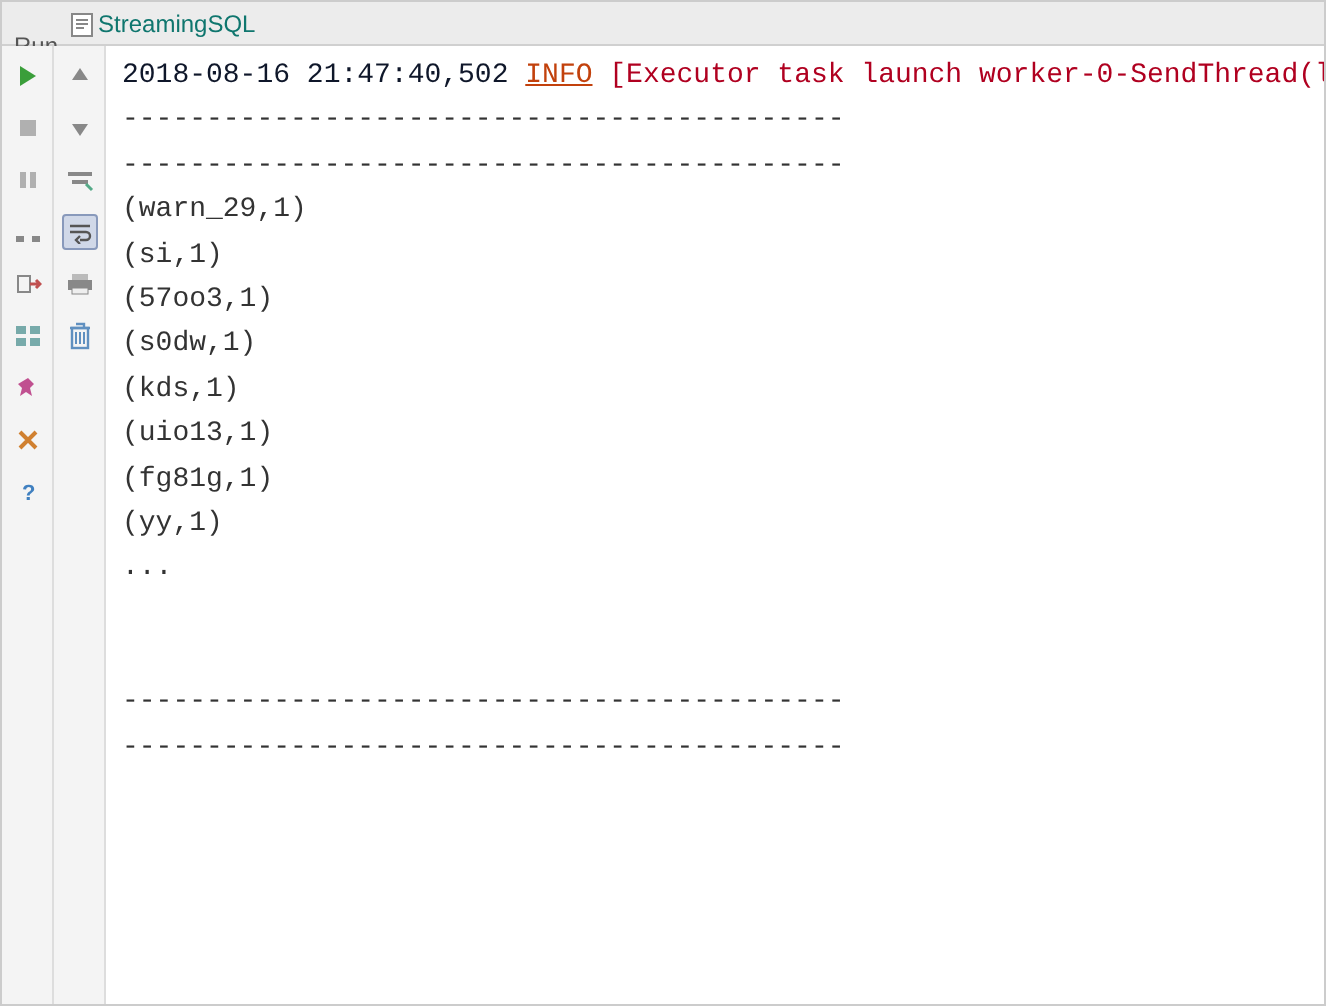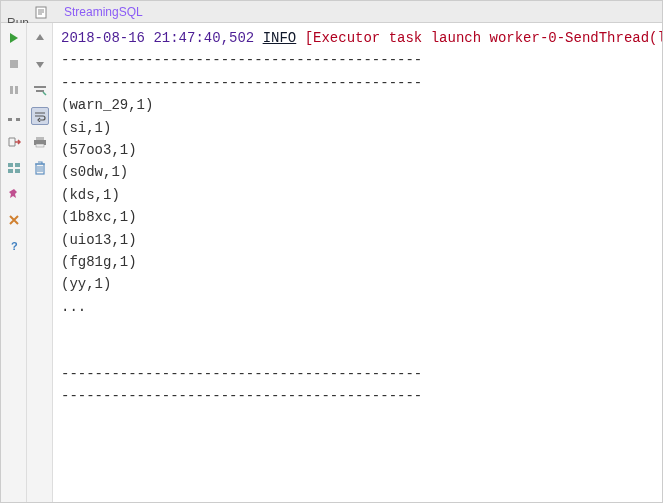--- a/index.html
+++ b/index.html
@@ -19,24 +19,24 @@
       background: #ececec;
       border-bottom: 1px solid #d0d0d0;
       padding: 0 6px;
       gap: 6px;
     }
     .header-label {
       color: #555;
       margin-top: 23px;
     }
     .tab-label {
-      color: #8b5cf6;
-      display: flex;
-      align-items: center;
-      gap: 15px;
+      color: #0f766e;
+      display: flex;
+      align-items: center;
+      gap: 0;
     }
     .tab-icon {
       display: inline-block;
       width: 14px;
       height: 14px;
     }
     .body {
       display: flex;
       height: calc(100% - 22px);
     }
@@ -73,22 +73,22 @@
       font-size: 14px;
       line-height: 1.6;
       padding: 4px 8px;
       overflow: hidden;
       white-space: nowrap;
       color: #333;
     }
     .log-line {
       color: #b00020;
     }
-    .log-ts { color: #4c1d95; }
-    .log-level { color: #0f172a; text-decoration: underline; }
+    .log-ts { color: #0f172a; }
+    .log-level { color: #c2410c; text-decoration: underline; }
     .log-msg { color: #b00020; }
     .sep-line { color: #333; letter-spacing: 0; }
   </style>
 </head>
 <body>
 
 <div class="header">
   <span class="header-label">Run</span>
   <span class="tab-label">
     <span class="tab-icon">
@@ -203,21 +203,20 @@
       <span>  </span>
       <span class="log-msg">[Executor task launch worker-0-SendThread(li</span>
     </div>
     <div class="sep-line">-------------------------------------------</div>
     <div class="sep-line">-------------------------------------------</div>
     <div>(warn_29,1)</div>
     <div>(si,1)</div>
     <div>(57oo3,1)</div>
     <div>(s0dw,1)</div>
     <div>(kds,1)</div>
-    <div>(1b8xc,1)</div>
     <div>(uio13,1)</div>
     <div>(fg81g,1)</div>
     <div>(yy,1)</div>
     <div>...</div>
     <div>&nbsp;</div>
     <div>&nbsp;</div>
     <div class="sep-line">-------------------------------------------</div>
     <div class="sep-line">-------------------------------------------</div>
   </div>
 </div>

